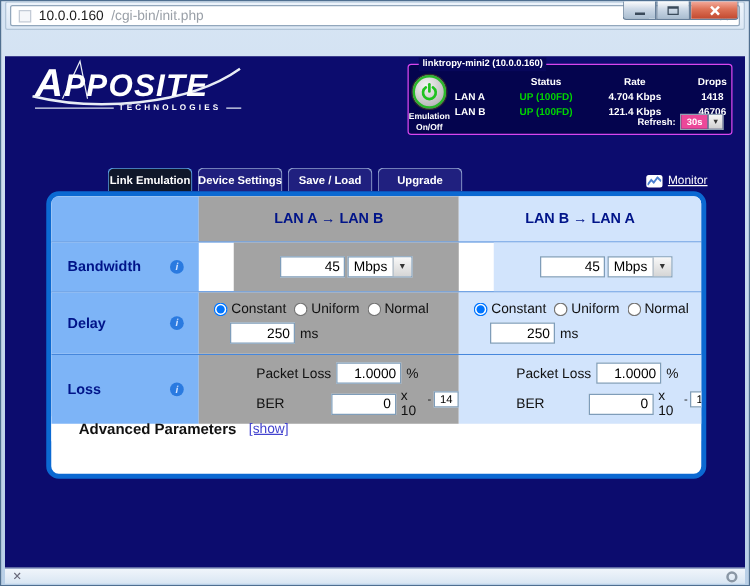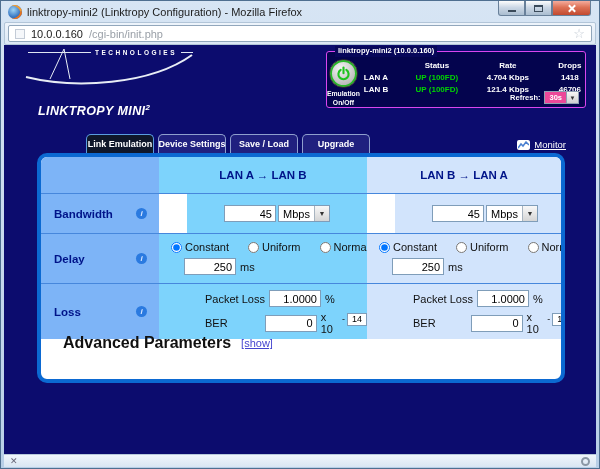--- a/index.html
+++ b/index.html
@@ -98,73 +98,69 @@
   .monitor-label { color:#fff; font-size:9.5px; text-decoration:underline; }
 
   
   .panel { position:absolute; left:33px; top:108px; width:528px; height:230px; background:#fff;
            border:4px solid #0b69d2; border-radius:10px; overflow:hidden; }
   .prow { display:grid; grid-template-columns:118px 208px 1fr; }
   .ph { height:36px; } .pr-band { height:40px; } .pr-delay { height:50px; } .pr-loss { height:50px; }
   .sep { border-top:1px solid #4687dc; }
   .cell-label { background:#7db4f7; display:flex; align-items:center; justify-content:space-between;
                 padding:0 12px 0 13px; }
-  .cell-a { background:#7dd3fc; } .cell-b { background:#d2e4fc; }
+  .cell-a { background:#a3a3a3; } .cell-b { background:#d2e4fc; }
   .hdr-cell { display:flex; align-items:center; justify-content:center;
               font-weight:bold; font-size:11.5px; color:#001489; }
   .row-label { font-weight:bold; font-size:11.5px; color:#001489; }
   .info-icon { width:11px; height:11px; border-radius:50%; background:#2a7ae0; color:#d5e4ff;
                font-size:8px; font-weight:bold; display:flex; align-items:center; justify-content:center; }
   .info-icon::after { content:"i"; font-style:italic; }
   .val-input { width:52px; height:17px; border:1px solid #7f9db9; background:#fff;
                font-size:11px; font-family:inherit; text-align:right; padding:0 3px; }
   .band-cell { display:flex; align-items:center; padding-left:37px;margin-left:28px; }
   .fselect { display:inline-flex; height:17px; border:1px solid #7f9db9; background:#fff;
              margin-left:2px; align-items:stretch; cursor:pointer; }
   .fsel-val { font-size:11px; padding:0 4px; display:flex; align-items:center; color:#000; }
   .fsel-btn { width:15px; background:linear-gradient(#f8f8f8,#d5d5d5); border-left:1px solid #a8b4c0;
               display:flex; align-items:center; justify-content:center; font-size:7px; color:#333; }
   .delay-cell { padding:7px 0 0 12px; }
-  .radios { display:flex; gap:19px; align-items:center; font-size:11px; color:#111; }
+  .radios { display:flex; gap:6px; align-items:center; font-size:11px; color:#111; }
   .radios label { display:flex; align-items:center; gap:3px; cursor:pointer; }
   input[type=radio] { width:11px; height:11px; margin:0; }
   .delay-val { margin-top:5px; padding-left:13px; display:flex; align-items:center; gap:4px;
                font-size:11px; color:#111; }
   .loss-cell { padding:6px 0 0 8px; font-size:11px; color:#111; }
   .loss-line { display:flex; align-items:center; margin-bottom:4px;padding-left:38px; }
   .loss-lbl { width:64px; }
   .unit { margin-left:4px; }
   .exp-sign { font-size:9px; position:relative; top:-4px; margin-left:2px; }
   .exp-input { width:20px; height:13px; border:1px solid #7f9db9; font-size:9px; text-align:center;
                padding:0 1px; margin-left:2px; position:relative; top:-4px; font-family:inherit; }
   .adv-row { height:20px; background:#fff; display:flex; align-items:center; padding-left:22px; gap:10px; }
-  .adv-label { font-weight:bold; font-size:16px; color:#111; }
+  .adv-label { font-weight:bold; font-size:12px; color:#111; }
   .show-link { font-size:11px; color:#4343cf; text-decoration:underline; cursor:pointer; }
   .btn-row { height:26px; background:#fff; display:flex; justify-content:center; gap:12px;
              align-items:flex-start; padding-top:3px; }
   .btn { font-size:11px; color:#9b9b9b; background:linear-gradient(#fefefe,#e9e9e9);
          border:1px solid #c0c0c0; border-radius:3px; padding:2px 13px; font-family:inherit; }
 
   
   .addon-bar { position:absolute; left:3px; right:3px; bottom:1px; height:13px;
                background:linear-gradient(#f0f5fb,#d9e6f3); border-top:1px solid #b7c9da;
                display:flex; align-items:center; padding:0 6px; }
   .addon-close { font-size:9px; color:#667; line-height:1; cursor:pointer; }
   .addon-right { margin-left:auto; width:9px; height:9px; border-radius:50%;
                  border:2px solid #8a97a5; }
 </style>
 </head>
 <body>
 
 <div class="window">
 
-  <div class="titlebar">
-    <div class="ff-icon"></div>
-    <span class="title">linktropy-mini2 (Linktropy Configuration) - Mozilla Firefox</span>
-  </div>
   <div class="win-btns">
     <div class="wb first">
         <span class="glyph-min"></span>
       </div>
     <div class="wb">
         <span class="glyph-max"></span>
       </div>
     <div class="wb close">
         <span class="glyph-x"></span>
       </div>
@@ -179,28 +175,26 @@
     </div>
   </div>
 
   <div class="viewport">
 
     <div class="logo">
       <svg class="swoosh" viewBox="0 0 180 42">
         <path d="M6,30 C55,42 130,38 172,8" stroke="#e8edf5" stroke-width="2" fill="none"></path>
         <path d="M30,32 L44,2 L50,32" stroke="#e8edf5" stroke-width="1" fill="none"></path>
       </svg>
+      <div class="logo-main">APPOSITE</div>
       <div class="logo-sub">
         <span class="hline l"></span>
         <span>TECHNOLOGIES</span>
         <span class="hline r"></span>
       </div>
-    </div>
-    <div class="product">
-      <span>LINKTROPY MINI</span><sup>2</sup>
     </div>
 
     <div class="status-panel">
       <span class="legend">linktropy-mini2 (10.0.0.160)</span>
       <div class="sp-body">
         <div class="sp-power">
           <div class="pwr-btn">
             <svg width="17" height="17" viewBox="0 0 24 24">
               <path d="M8,7 A7.2,7.2 0 1 0 16,7" stroke="#1fc21f" stroke-width="3" fill="none" stroke-linecap="round"></path>
               <line x1="12" y1="3.5" x2="12" y2="11.5" stroke="#1fc21f" stroke-width="3" stroke-linecap="round"></line>

